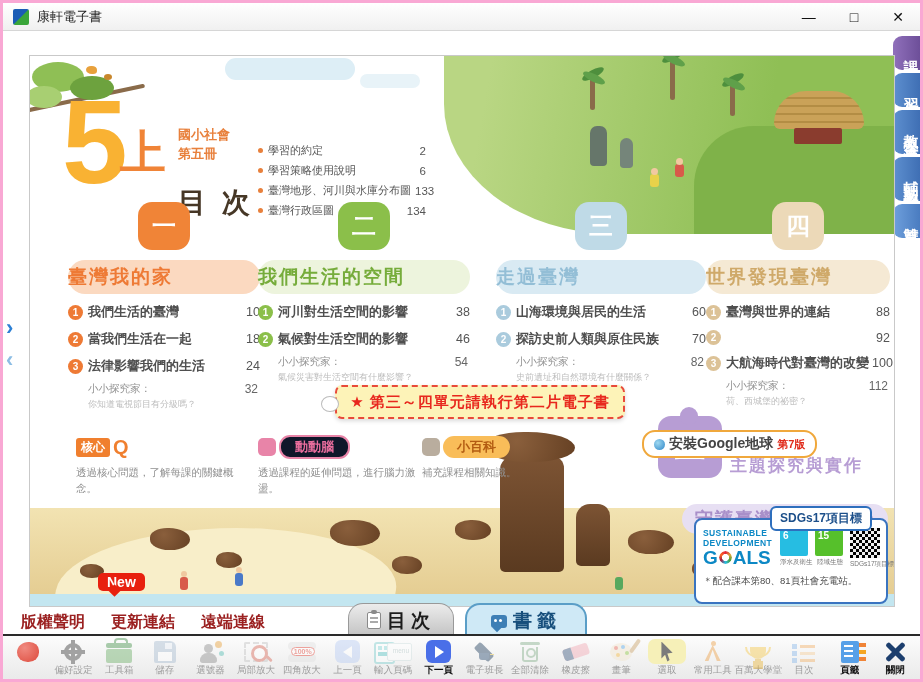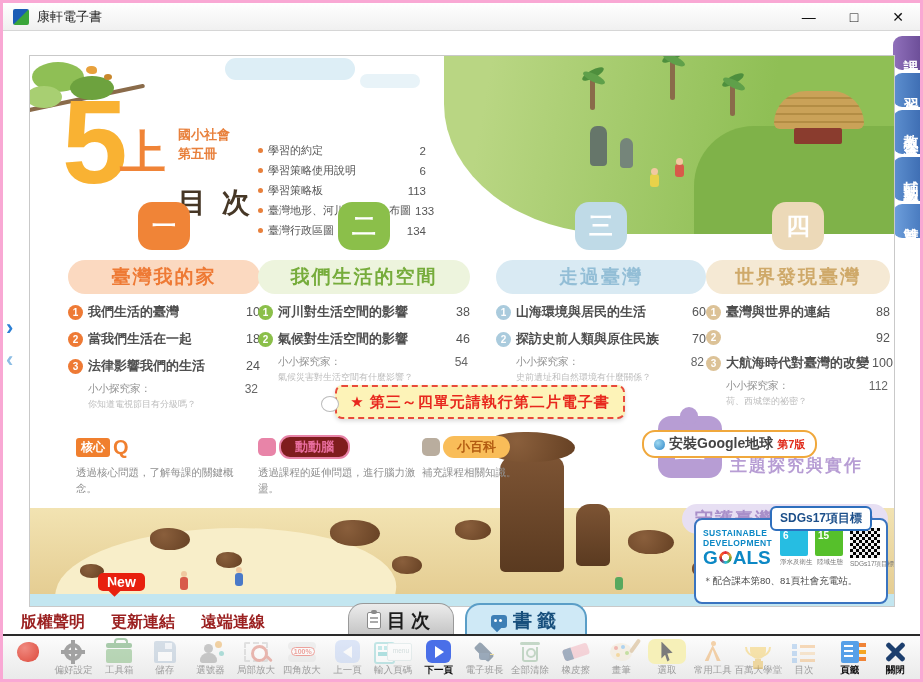--- a/index.html
+++ b/index.html
@@ -86,21 +86,21 @@
   .fm-page { margin-left:auto; font-size:11.5px; color:#555; padding-left:4px; }
 
   
   .unit { position:absolute; top:146px; z-index:2; }
   .unit1 { left:38px;  width:192px; } .unit2 { left:228px; width:212px; }
   .unit3 { left:466px; width:210px; } .unit4 { left:676px; width:184px; }
   .unum { width:52px; height:48px; margin:0 auto; border-radius:14px; display:flex; align-items:center;
           justify-content:center; color:#fff; font-size:24px; font-weight:bold; }
   .unit1 .unum { background:#f08437; } .unit2 .unum { background:#8bbf4a; }
   .unit3 .unum { background:#bfdae7; } .unit4 .unum { background:#ecd9b8; }
-  .upill { margin:10px auto 0; text-align:center; border-radius:17px; padding:4px 0; font-size:19px;
+  .upill { margin:10px auto 0; border-radius:17px; padding:4px 0; font-size:19px;
            font-weight:bold; letter-spacing:2px; }
   .unit1 .upill { background:#fbd9c0; color:#ee7a35; } .unit2 .upill { background:#edf4dd; color:#76ac3b; }
   .unit3 .upill { background:#d9eaf3; color:#93bed6; } .unit4 .upill { background:#f5e9d4; color:#cfa969; }
   .lrow { display:flex; align-items:center; margin-top:9px; cursor:pointer; }
   .lnum { width:15px; height:15px; border-radius:50%; color:#fff; font-size:10px; font-weight:bold;
           display:flex; align-items:center; justify-content:center; margin-right:5px; flex:none; }
   .unit1 .lnum { background:#ee7a35; } .unit2 .lnum { background:#8bbf4a; }
   .unit3 .lnum { background:#aacbdd; } .unit4 .lnum { background:#dcc297; }
   .ltitle { font-size:13px; font-weight:600; color:#4f4f4f; white-space:nowrap; }
   .lpage { margin-left:auto; font-size:12.5px; color:#555; padding-left:3px; }
@@ -120,21 +120,21 @@
 
   
   .legend { position:absolute; top:380px; z-index:2; }
   .lg1 { left:46px; width:170px; } .lg2 { left:228px; width:172px; } .lg3 { left:392px; width:152px; }
   .lg-head { display:flex; align-items:center; gap:3px; height:22px; }
   .lg-core { background:#f07f2e; color:#fff; font-size:12px; font-weight:bold; padding:1px 5px; border-radius:3px; }
   .lg-q { color:#f07f2e; font-size:20px; font-weight:900; }
   .lg-mascot { width:18px; height:18px; border-radius:5px; }
   .lg2 .lg-mascot { background:#e884a8; } .lg3 .lg-mascot { background:#b9ad9e; }
   .lg-pill-pink { border:2px solid #e884a8; color:#e86d9d; font-size:13px; font-weight:bold;
-                  border-radius:11px; padding:1px 14px; background:#7f1d1d; }
+                  border-radius:11px; padding:1px 14px; background:#0f172a; }
   .lg-pill-orange { background:#f9bd59; color:#b35c12; font-size:13px; font-weight:bold;
                   border-radius:11px; padding:2px 14px; }
   .lg-desc { margin-top:6px; font-size:10.5px; color:#909090; line-height:1.55; }
 
   
   .gearth { position:absolute; left:612px; top:374px; display:flex; align-items:center; gap:4px;
             background:#fff; border:2px solid #f0a83c; border-radius:13px; padding:3px 10px; z-index:3; cursor:pointer; }
   .gearth-globe { width:11px; height:11px; border-radius:50%; background:radial-gradient(circle at 35% 35%,#9fd8f0,#2e86c8); }
   .gearth-text { font-size:14px; font-weight:bold; color:#444; }
   .gearth-ver { font-size:11px; font-weight:900; color:#e02a1a; }
@@ -373,25 +373,20 @@
         <span class="fm-title">學習的約定</span>
         <span class="fm-page">2</span>
         </div>
       <div class="fm-row">
         <span class="fm-dot"></span>
         <span class="fm-title">學習策略使用說明</span>
         <span class="fm-page">6</span>
         </div>
       <div class="fm-row">
         <span class="fm-dot"></span>
-        <span class="fm-title">學習策略板</span>
-        <span class="fm-page">113</span>
-        </div>
-      <div class="fm-row">
-        <span class="fm-dot"></span>
         <span class="fm-title">臺灣地形、河川與水庫分布圖</span>
         <span class="fm-page">133</span>
         </div>
       <div class="fm-row">
         <span class="fm-dot"></span>
         <span class="fm-title">臺灣行政區圖</span>
         <span class="fm-page">134</span>
         </div>
     </div>
 

